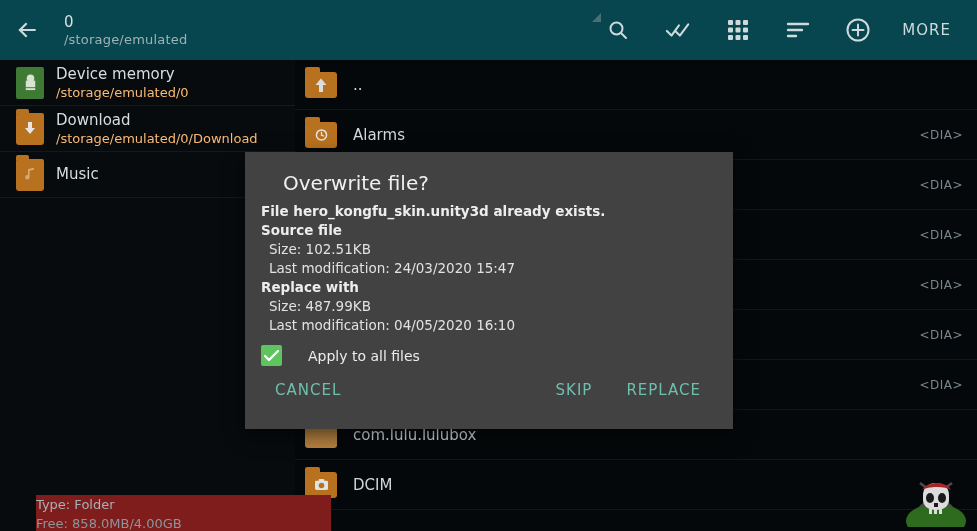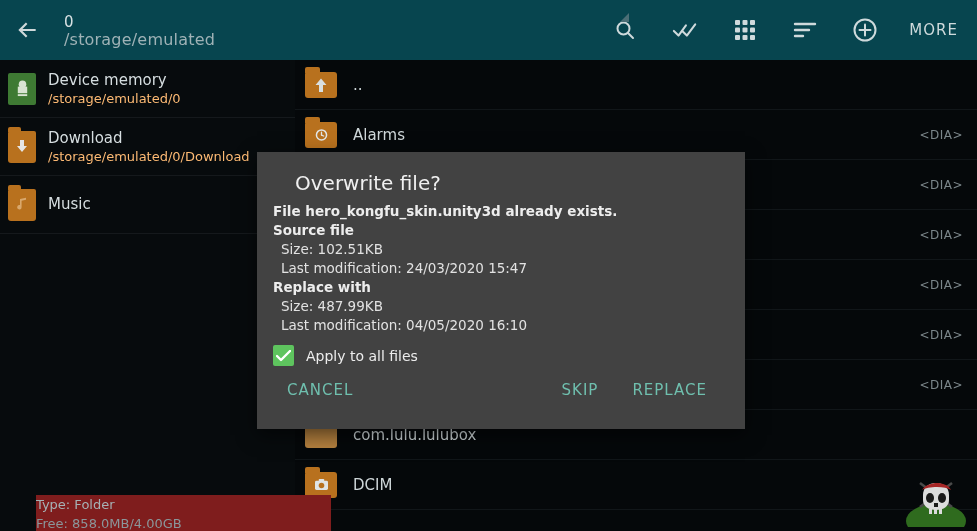--- a/index.html
+++ b/index.html
@@ -16,45 +16,45 @@
     position: absolute; left: 0; top: 0; width: 977px; height: 60px;
     background: #07454f;
     display: flex; align-items: center;
   }
   .back-btn {
     width: 54px; height: 60px; display: flex; align-items: center; justify-content: center;
     color: #cfd8da;
   }
   .title-wrap { display: flex; flex-direction: column; justify-content: center; padding-left: 10px; flex: 0 0 auto; }
   .title-main { color: #d8e1e3; font-size: 15px; line-height: 18px; letter-spacing: .3px; }
-  .title-sub  { color: #9fb2b6; font-size: 16px; line-height: 17px; letter-spacing: .2px; }
+  .title-sub  { color: #9fb2b6; font-size: 13px; line-height: 17px; letter-spacing: .2px; }
   .appbar-spacer { flex: 1 1 auto; position: relative; }
   .corner-tri {
     position: absolute; left: 405px; bottom: 8px;
     width: 0; height: 0;
     border-left: 9px solid transparent;
     border-bottom: 9px solid #4b6e76;
   }
-  .actions { display: flex; align-items: center; gap: 12px; padding-right: 5px; }
+  .actions { display: flex; align-items: center; gap: 12px; padding-right: 12px; }
   .act {
     width: 48px; height: 60px; display: flex; align-items: center; justify-content: center;
     color: #cfdadc;
   }
   .act.more {
     width: auto; padding: 0 14px 0 8px; font-size: 15px; letter-spacing: 1px; color: #cfdadc;
   }
 
   
   .sidebar {
     position: absolute; left: 0; top: 60px; width: 295px; height: 471px;
     background: #070b0d;
   }
   .side-item {
-    position: relative; height: 58px; display: flex; align-items: center;
-    padding-left: 8px; border-bottom: 1px solid #15191c;
+    position: relative; height: 46px; display: flex; align-items: center;
+    padding-left: 16px; border-bottom: 1px solid #15191c;
   }
   .side-ico {
     width: 28px; height: 32px; flex: 0 0 28px; margin-right: 12px;
     border-radius: 2px; position: relative; display: flex; align-items: center; justify-content: center;
   }
   .ico-android { background: #3e7a33; }
   .ico-sd      { background: #1c1a5e; }
   .ico-folder  { background: #b8711e; border-radius: 2px 2px 3px 3px; }
   .ico-folder::before {
     content: ""; position: absolute; left: 0; top: -4px; width: 13px; height: 5px;
@@ -97,33 +97,33 @@
 
   
   .watermark {
     position: absolute; right: 8px; bottom: 4px; width: 66px; height: 48px;
     pointer-events: none;
   }
 
   
   .scrim { position: absolute; inset: 0; background: transparent; }
   .dialog {
-    position: absolute; left: 257px; top: 152px; width: 488px; height: 277px;
+    position: absolute; left: 245px; top: 152px; width: 488px; height: 277px;
     background: #424242; box-shadow: 0 6px 18px rgba(0,0,0,.55);
-    padding: 18px 20px 0 16px;
+    padding: 18px 14px 0 16px;
     display: flex; flex-direction: column;
   }
   .dlg-title {
     color: #f0f0f0; font-size: 20px; line-height: 26px; padding-left: 22px; margin-bottom: 6px;
   }
   .dlg-line { color: #e2e2e2; font-size: 13.5px; line-height: 19px; }
   .dlg-line.head { font-weight: bold; color: #ededed; }
   .dlg-line.indent { padding-left: 8px; }
   .dlg-check {
-    display: flex; align-items: center; gap: 12px; margin-top: 10px;
+    display: flex; align-items: center; gap: 26px; margin-top: 10px;
   }
   .chk {
     width: 21px; height: 21px; background: #5ec45e; border-radius: 2px;
     display: flex; align-items: center; justify-content: center; flex: 0 0 21px;
   }
   .chk-label { color: #ececec; font-size: 14px; }
   .dlg-actions {
     margin-top: auto; display: flex; align-items: center;
     padding: 0 6px 22px 2px; height: 56px; text-align: center;
   }

